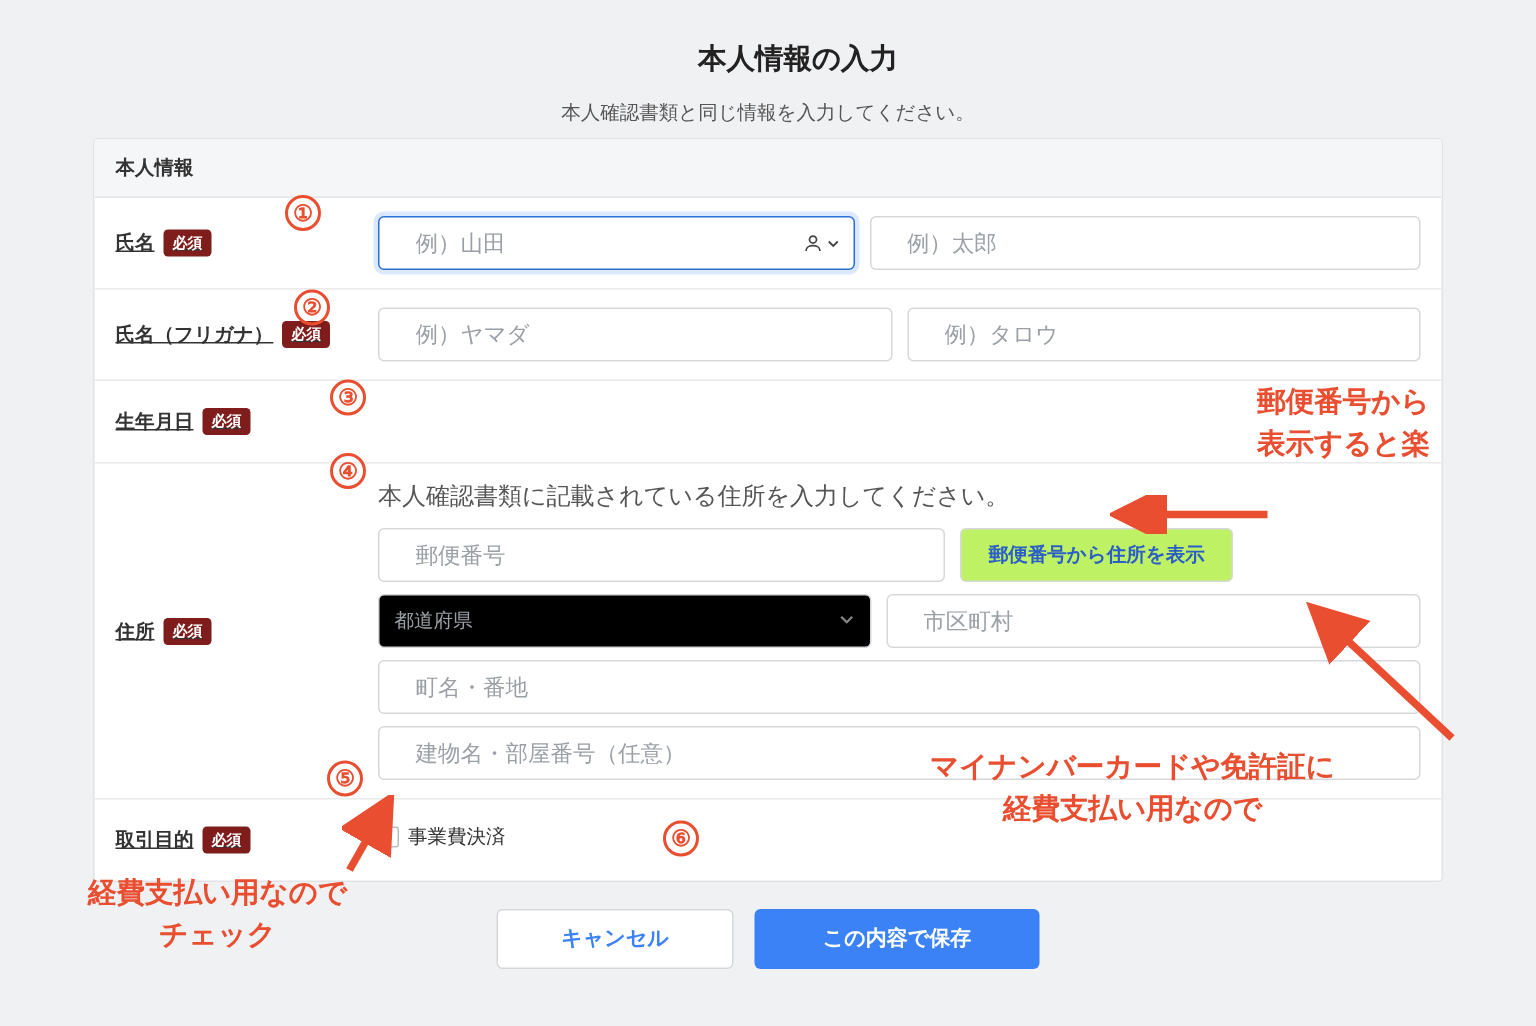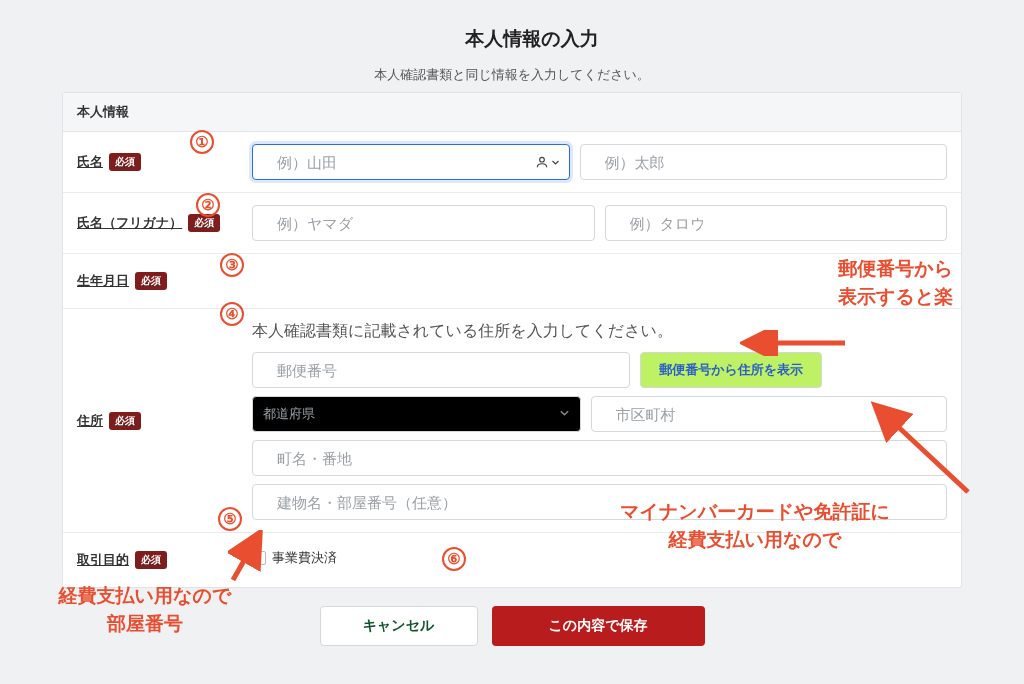--- a/index.html
+++ b/index.html
@@ -159,31 +159,31 @@
       justify-content: center;
       gap: 14px;
       padding: 18px 0 20px 0;
     }
     .btn-cancel {
       width: 158px;
       height: 40px;
       border: 1px solid #d5d7db;
       border-radius: 4px;
       background: #fff;
-      color: #14532d;
+      color: #3b82f6;
       font-size: 14px;
       font-weight: 600;
       cursor: pointer;
     }
     .btn-primary {
-      width: 213px;
+      width: 190px;
       height: 40px;
       border: none;
       border-radius: 4px;
-      background: #b91c1c;
+      background: #3b82f6;
       color: #fff;
       font-size: 14px;
       font-weight: 600;
       cursor: pointer;
     }
     
     .anno {
       position: absolute;
       pointer-events: none;
     }
@@ -338,21 +338,21 @@
   <div>表示すると楽</div>
 </div>
 
 <div class="anno anno-text right" style="left:540px; top:498px; width:430px; ">
   <div>マイナンバーカードや免許証に</div>
   <div>経費支払い用なので</div>
 </div>
 
 <div class="anno anno-text" style="left:15px; top:582px; width:260px; text-align:center;">
   <div>経費支払い用なので</div>
-  <div>部屋番号</div>
+  <div>チェック</div>
 </div>
 
 <svg class="arrow" style="left:740px; top:330px;" width="110" height="26">
   <defs>
       <marker id="ah1" markerWidth="8" markerHeight="8" refX="6" refY="4" orient="auto">
         <path d="M0,0 L8,4 L0,8 Z" fill="#e84e2f"></path>
       </marker>
     </defs>
   <line x1="105" y1="13" x2="8" y2="13" stroke="#e84e2f" stroke-width="5" marker-end="url(#ah1)"></line>
 </svg>

